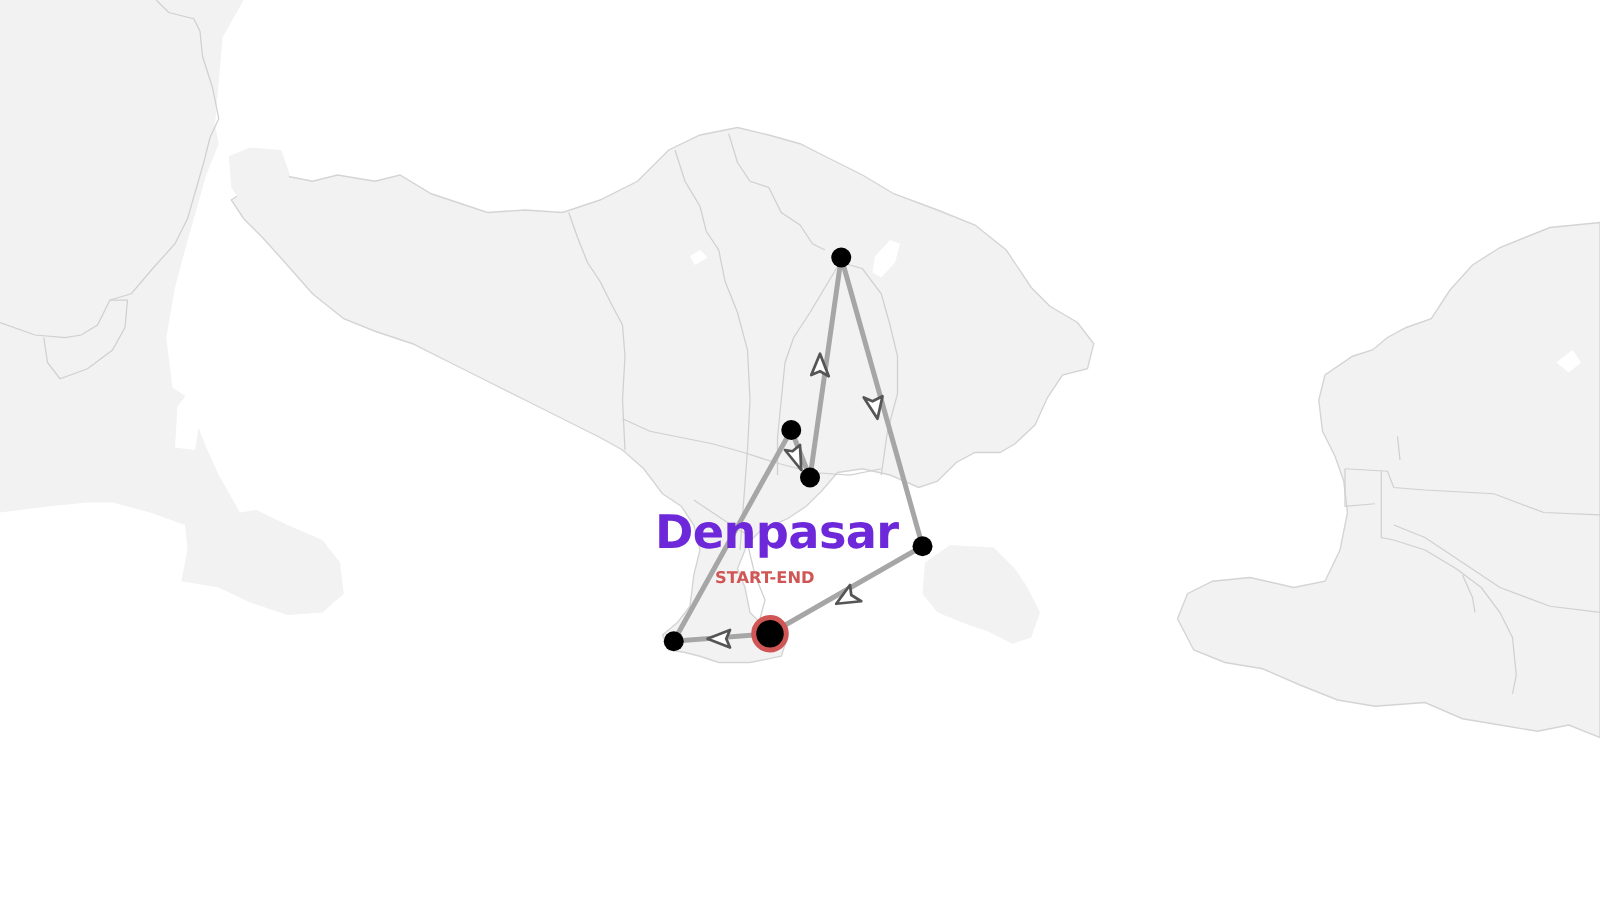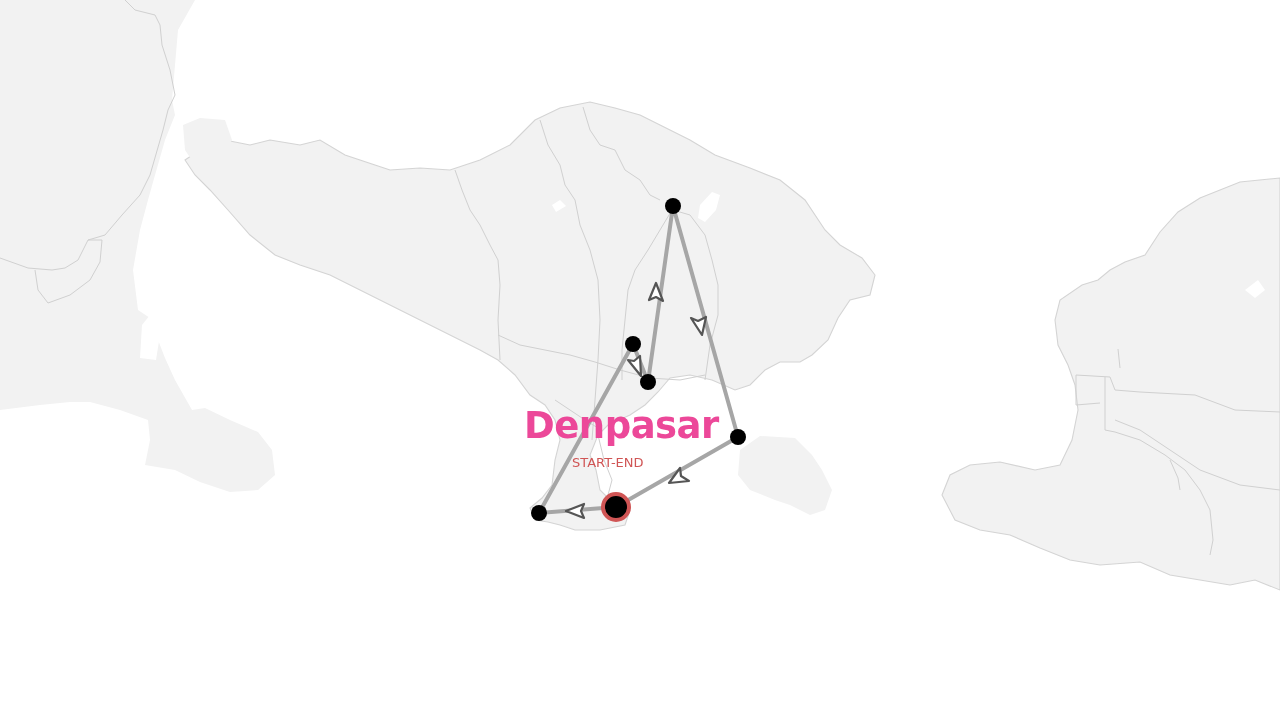--- a/index.html
+++ b/index.html
@@ -9,25 +9,25 @@
   .coast { fill: #f2f2f2; stroke: #d4d4d4; stroke-width: 1.1; }
   .border { fill: none; stroke: #d0d0d0; stroke-width: 1; }
   .lake { fill: #ffffff; }
   .route { fill: none; stroke: #a6a6a6; stroke-width: 4; stroke-linecap: round; }
   .arrow { fill: #ffffff; stroke: #555555; stroke-width: 2.2; stroke-linejoin: round; }
   .stop { fill: #000000; }
   .start-ring { fill: #000000; stroke: #d05555; stroke-width: 4; }
   .city-label {
     position: absolute; left: 524px; top: 404px;
     font-family: "DejaVu Sans", sans-serif; font-weight: bold; font-size: 37px;
-    color: #ec4899; letter-spacing: -0.5px; white-space: nowrap;
+    color: #6d28d9; letter-spacing: -0.5px; white-space: nowrap;
   }
   .sub-label {
     position: absolute; left: 572px; top: 455px;
-    font-family: "DejaVu Sans", sans-serif; font-weight: normal; font-size: 13px;
+    font-family: "DejaVu Sans", sans-serif; font-weight: bold; font-size: 13px;
     color: #d05555; white-space: nowrap;
   }
 </style>
 </head>
 <body>
 
 <svg id="map" viewBox="0 0 1280 720" xmlns="http://www.w3.org/2000/svg">
 
   <g>
     <path class="land" d="M0,0 L195,0 L178,30 L172,100 L175,115 L165,140 L155,175 L148,200 L140,230 L133,270 L138,310 L150,318 L158,340 L165,358 L175,380 L192,410 L205,408 L230,420 L258,432 L272,450 L275,475 L258,490 L230,492 L200,482 L175,470 L145,465 L150,440 L148,420 L120,410 L90,402 L70,402 L40,405 L0,410 Z"></path>

